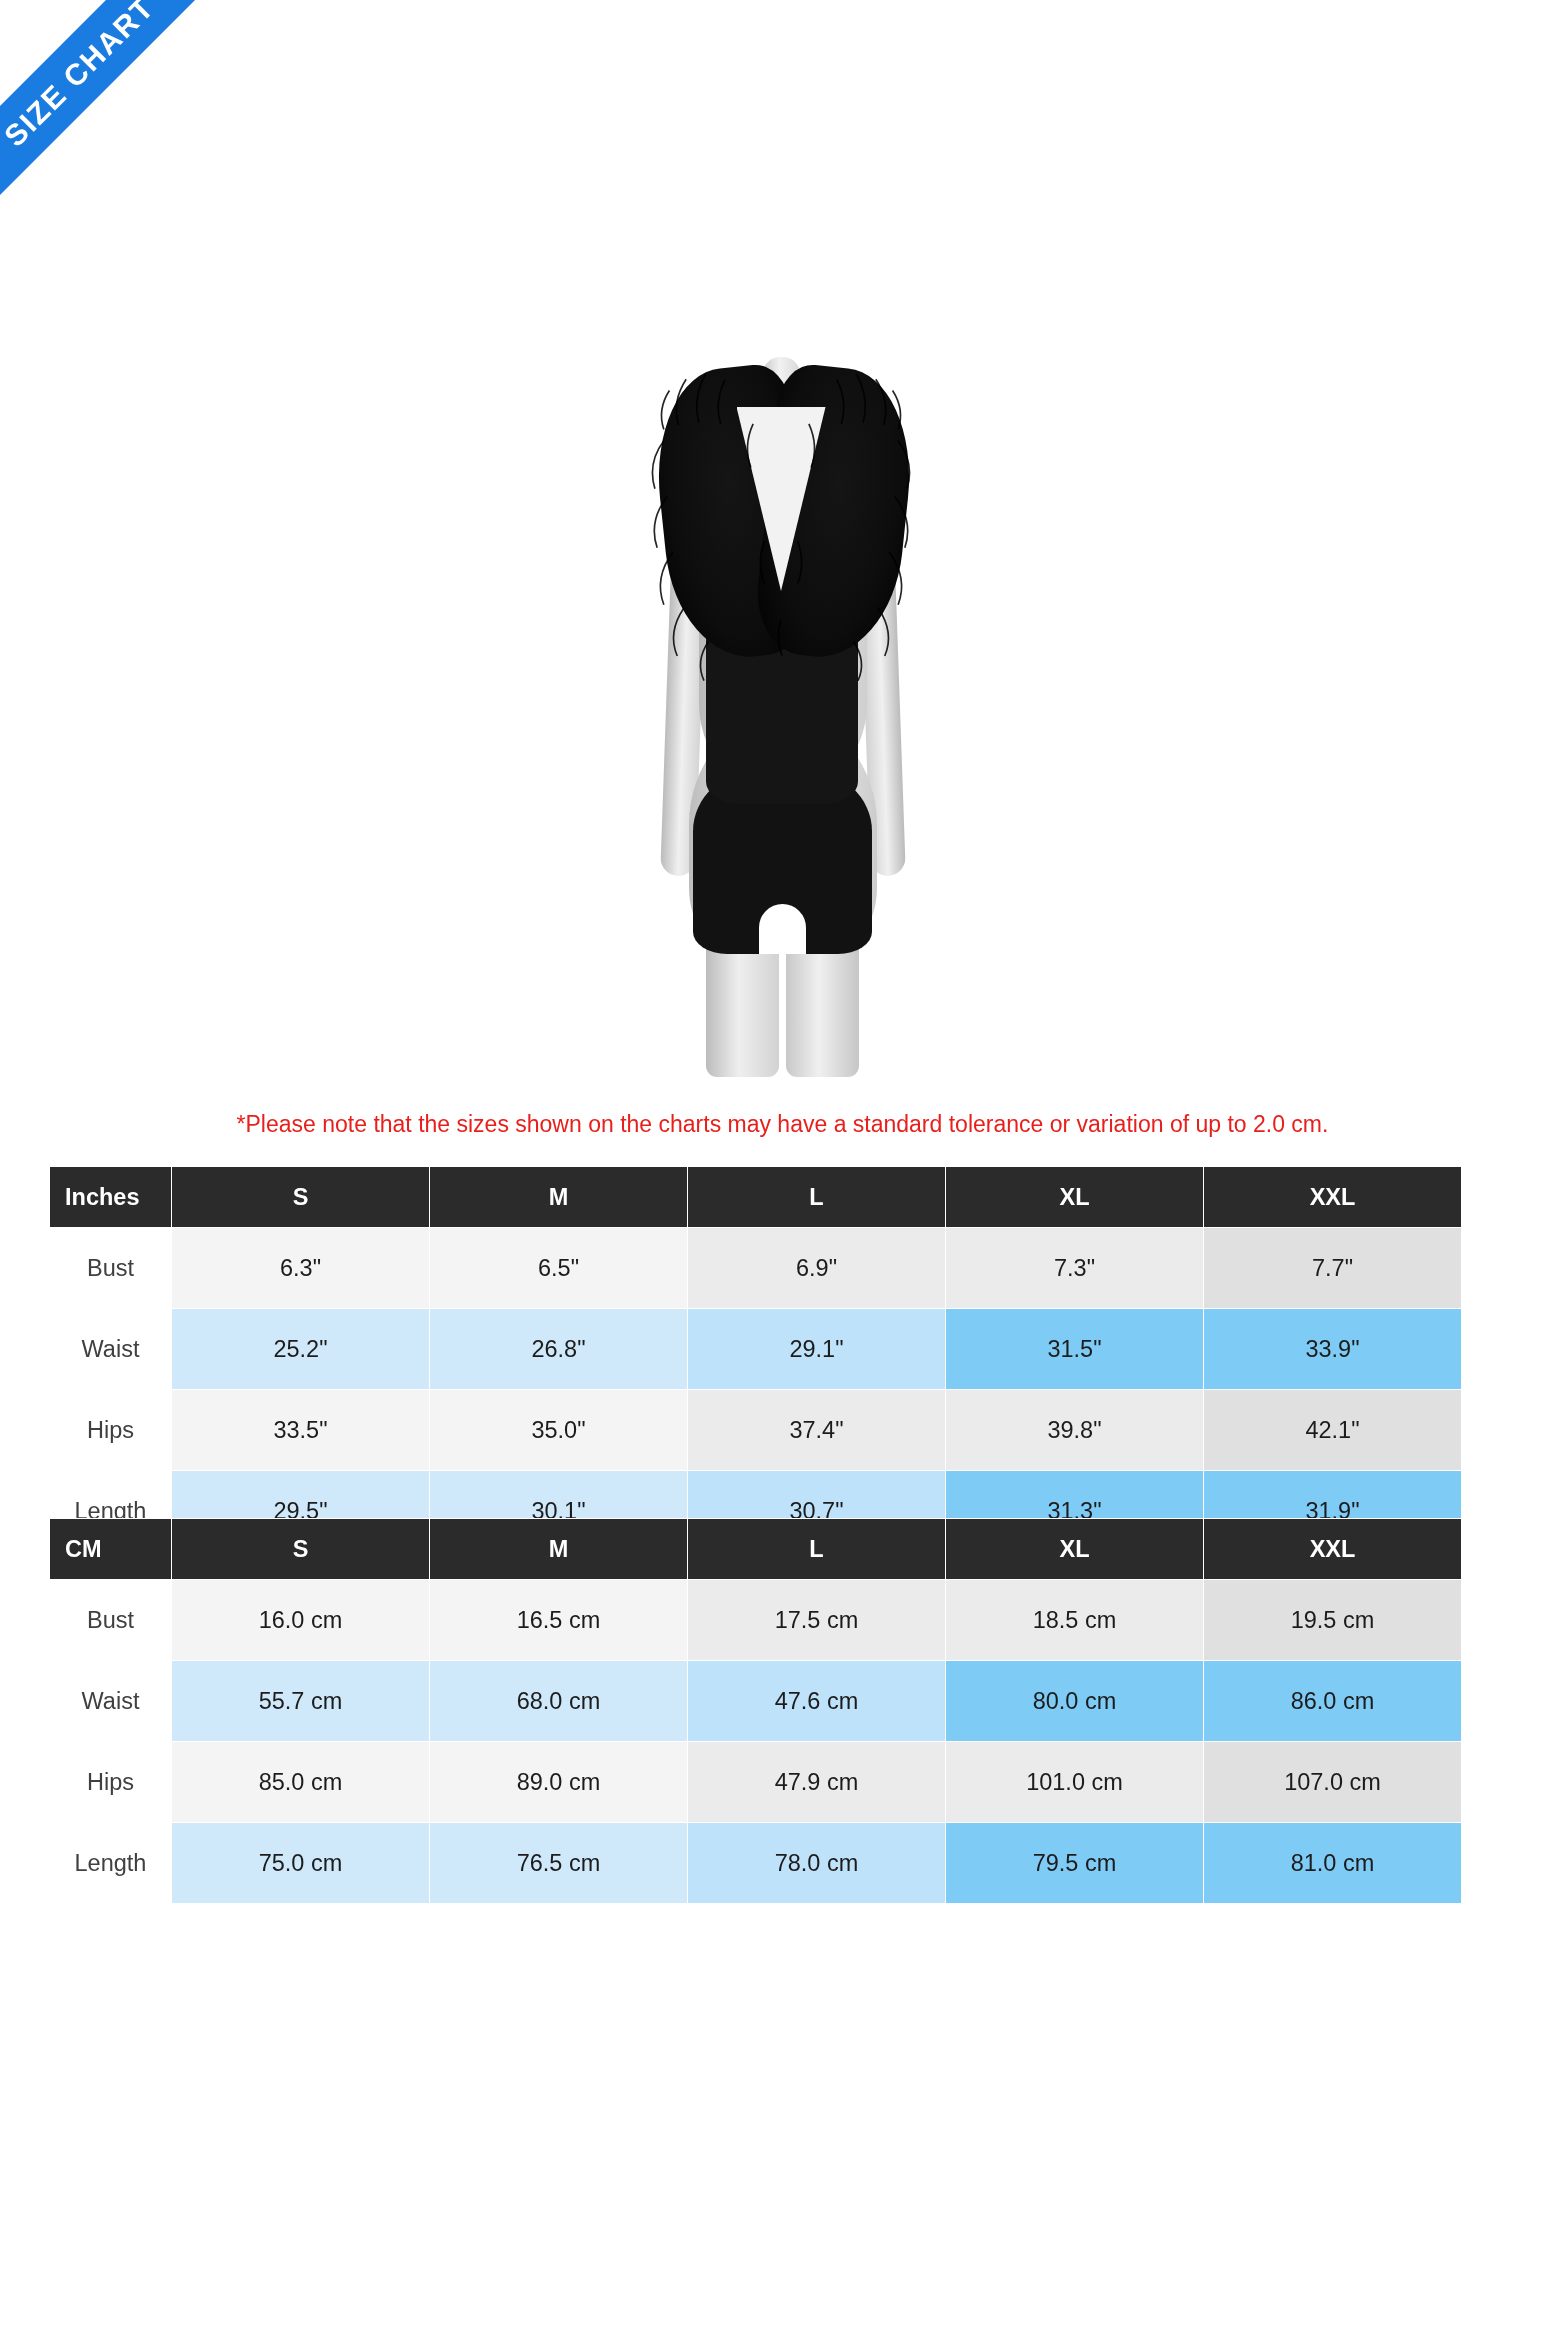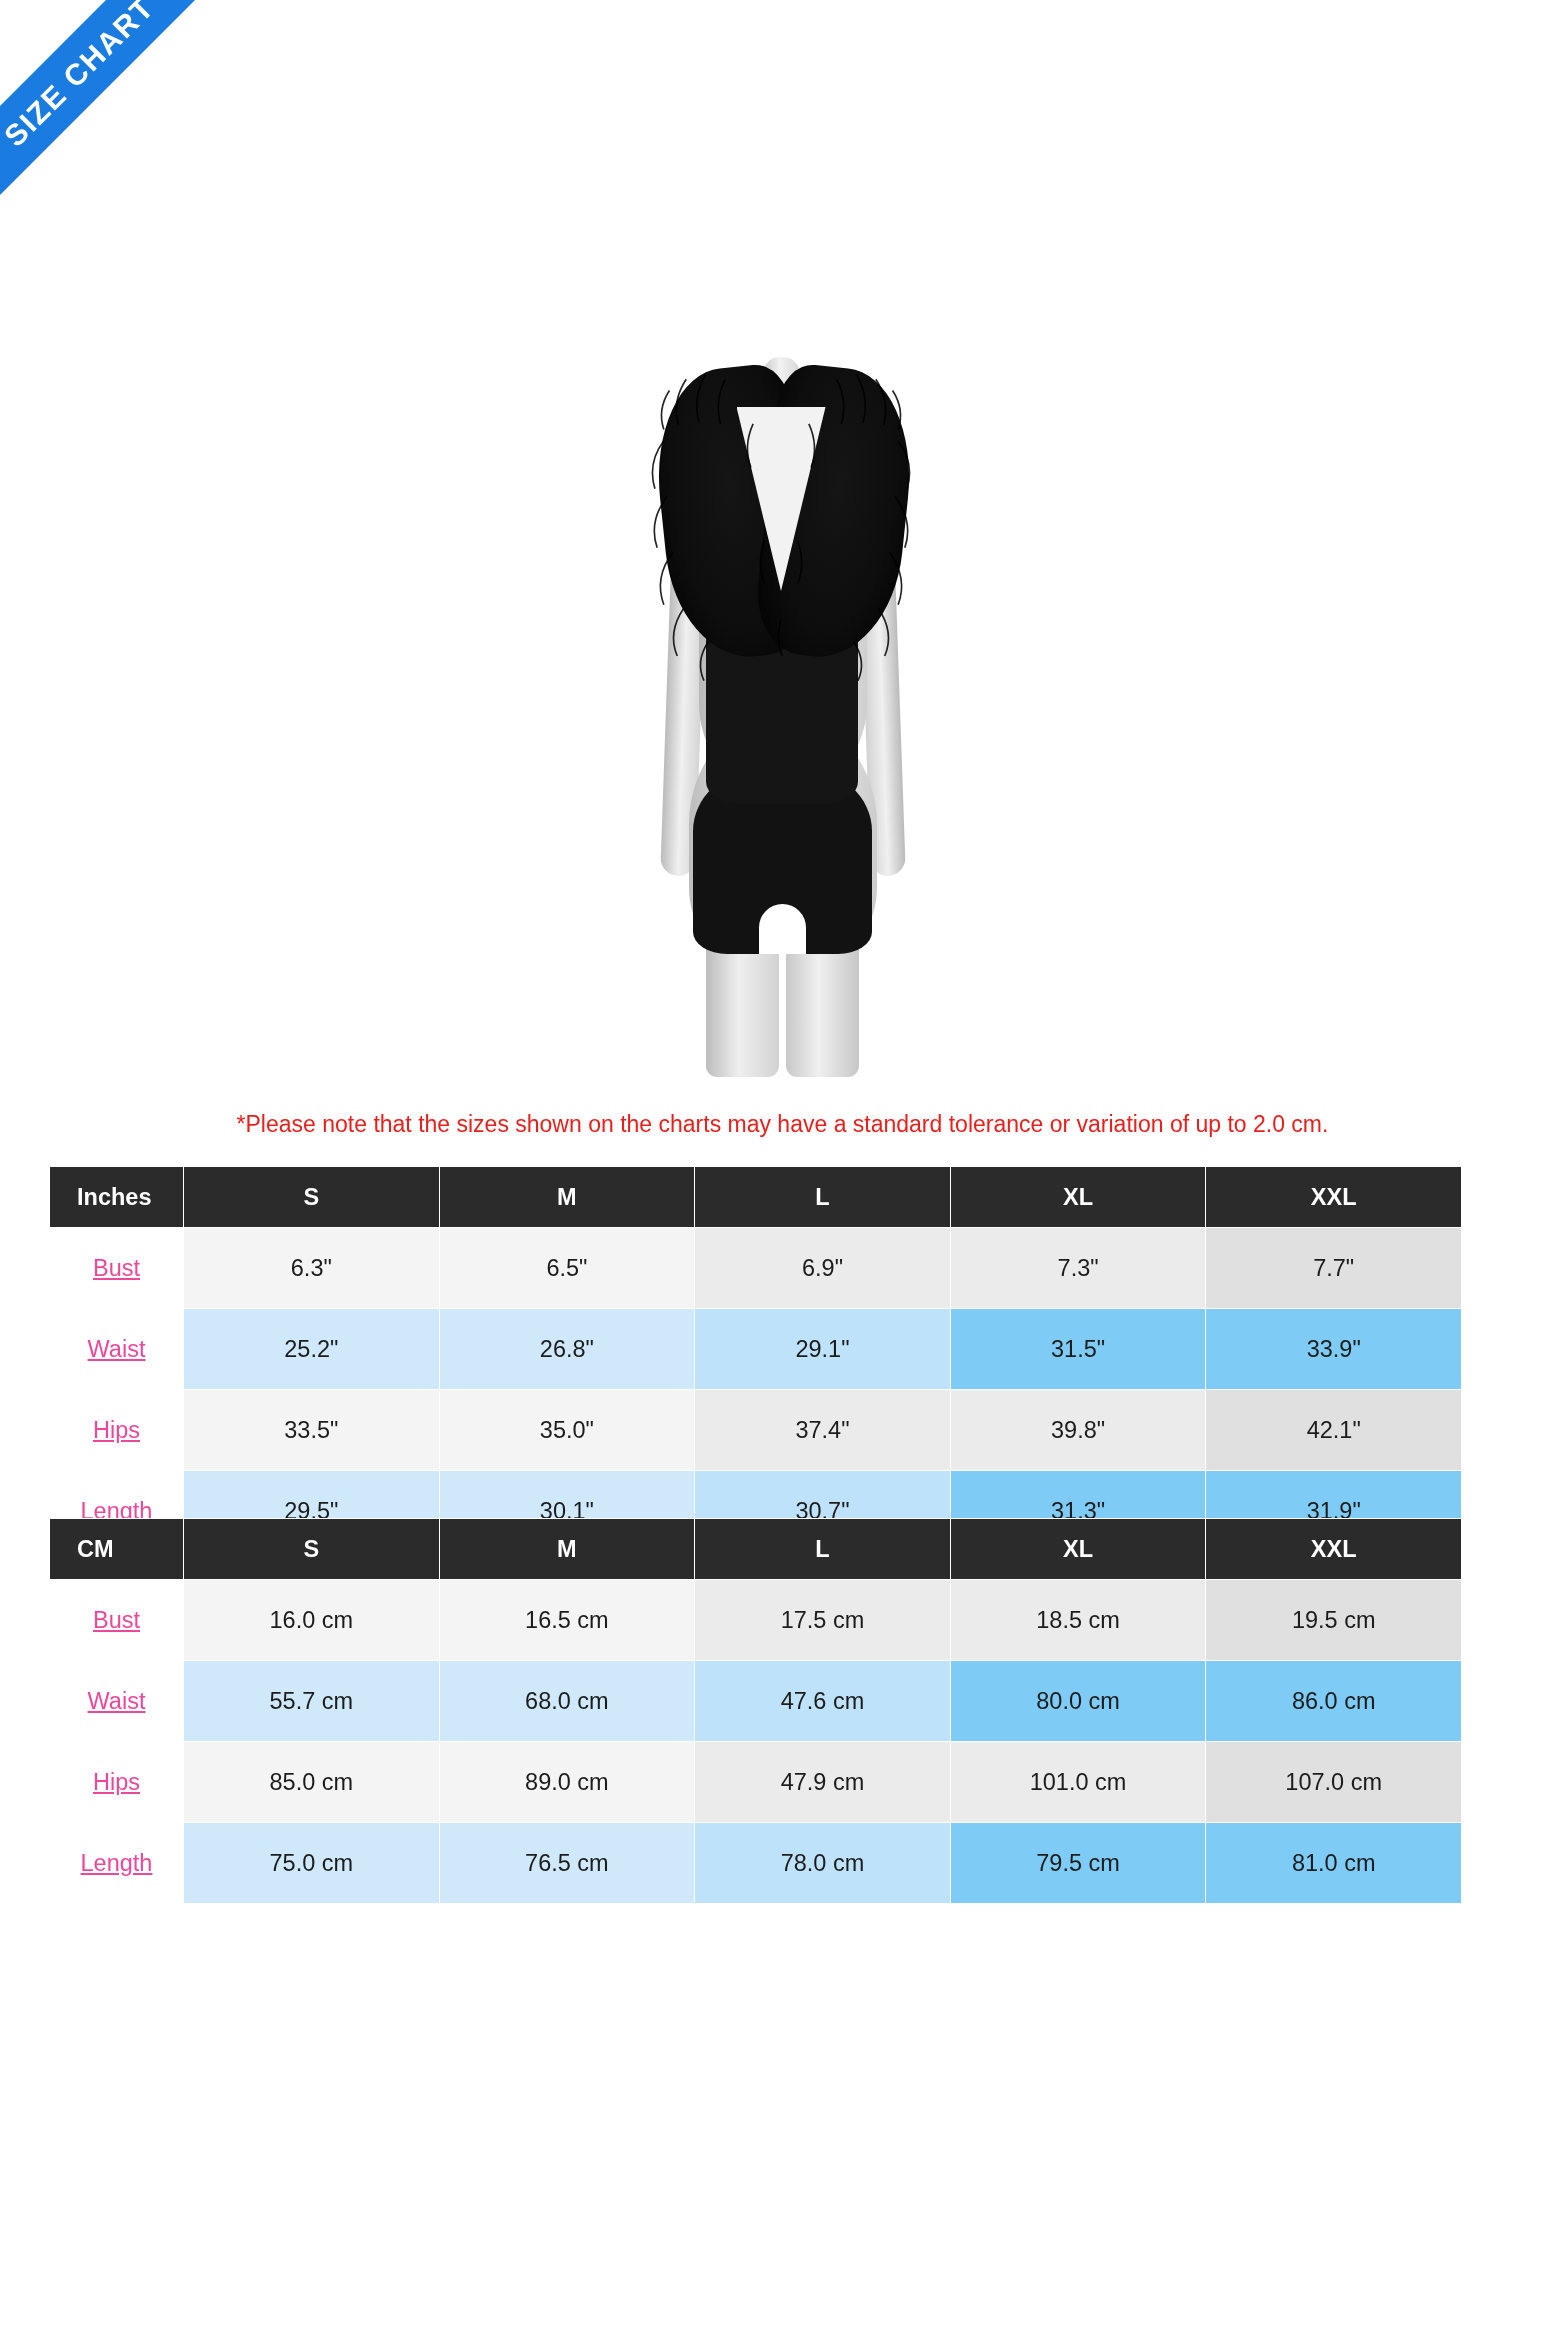--- a/index.html
+++ b/index.html
@@ -224,30 +224,29 @@
   }
   table.size thead th {
     background: #2b2b2b;
     color: #ffffff;
     font-weight: bold;
     height: 58px;
     font-size: 23.5px;
   }
   table.size thead th.unit-head {
     text-align: left;
-    padding-left: 27px;
+    padding-left: 15px;
     width: 105px;
   }
   table.size td.rowlabel {
     background: #ffffff;
-    color: #ec4899;
+    color: #404040;
     text-align: center;
     width: 105px;
     font-size: 23.5px;
-    text-decoration: underline;
   }
   tr.band-grey td.val { background: #f4f4f4; color: #1c1c1c; }
   tr.band-grey td.val.shade2 { background: #ebebeb; }
   tr.band-grey td.val.shade3 { background: #e0e0e0; }
   tr.band-blue td.val { background: #cfe9fb; color: #1c1c1c; }
   tr.band-blue td.val.shade2 { background: #bfe2fb; }
   tr.band-blue td.val.shade3 { background: #7ecbf5; }
 </style>
 </head>
 <body>

